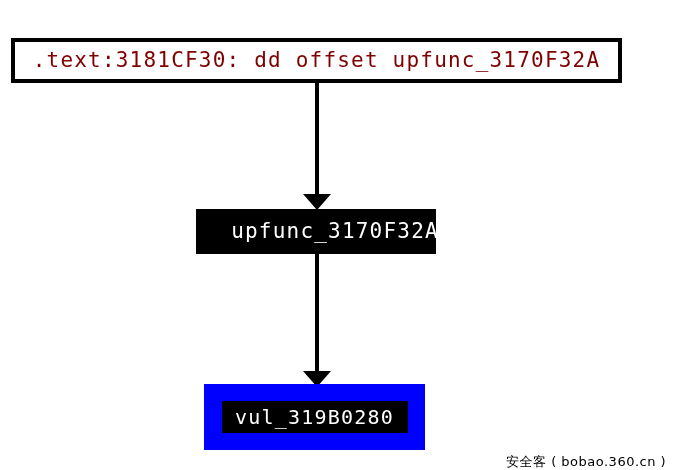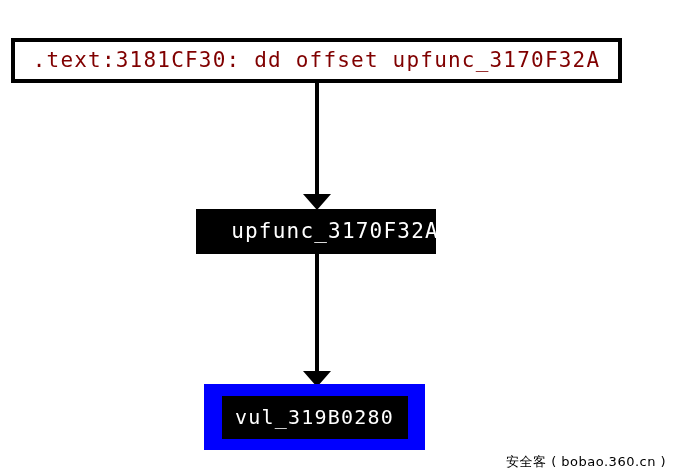--- a/index.html
+++ b/index.html
@@ -75,21 +75,21 @@
     width: 221px;
     height: 66px;
     box-sizing: border-box;
     background: #0000ff;
     display: flex;
     align-items: center;
     justify-content: center;
   }
   .node-vuln .inner {
     width: 186px;
-    height: 43px;
+    height: 32px;
     background: #000000;
     display: flex;
     align-items: center;
     justify-content: center;
   }
   .node-vuln .label {
     color: #ffffff;
     font-family: "DejaVu Sans Mono", monospace;
     font-size: 20px;
     letter-spacing: 1.2px;

